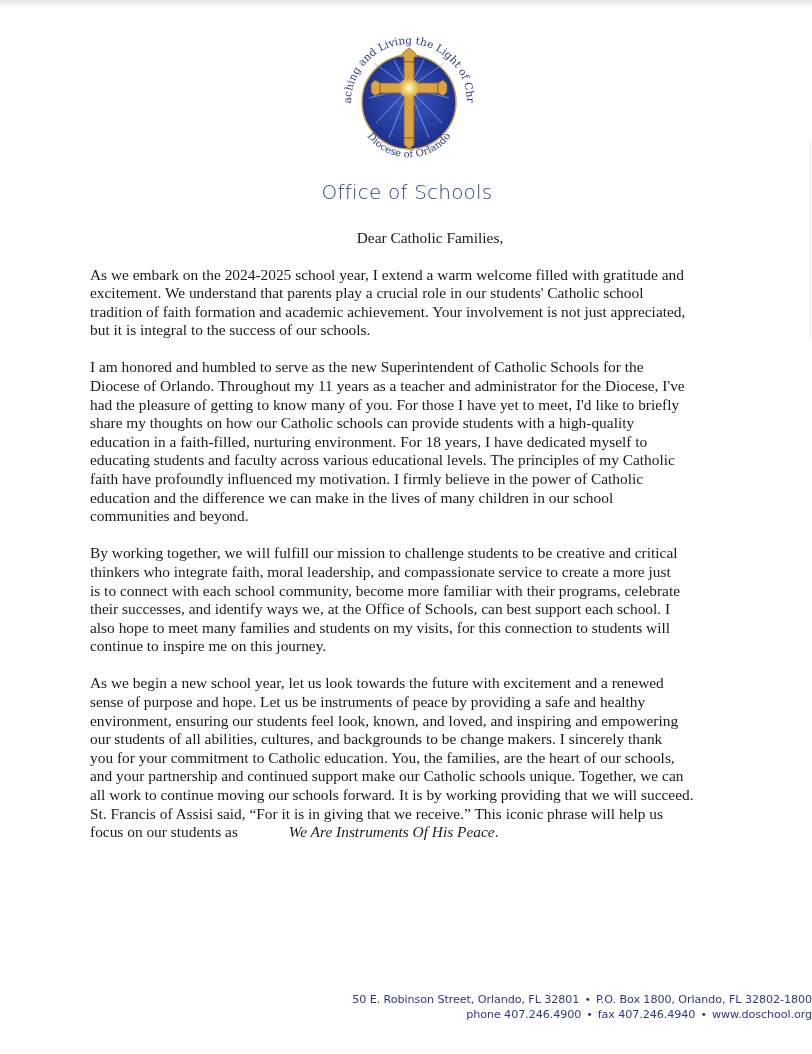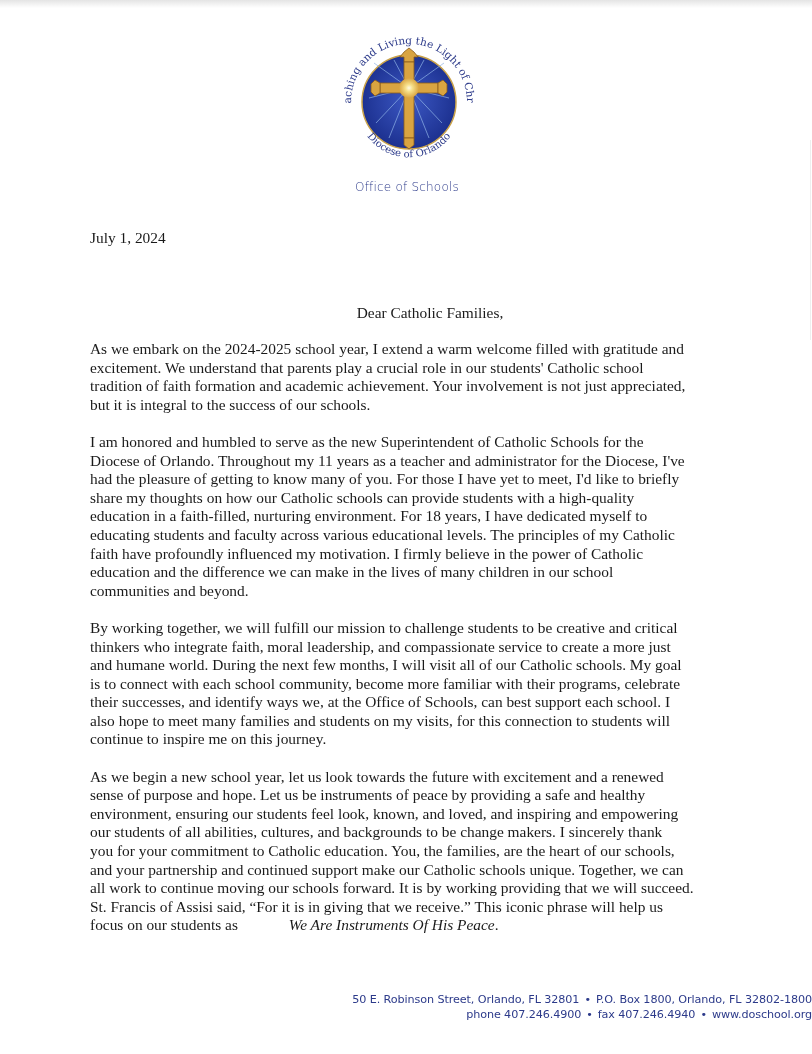--- a/index.html
+++ b/index.html
@@ -12,21 +12,21 @@
       position: absolute; left: 0; top: 0; width: 812px; height: 8px;
       background: linear-gradient(#e4e4e4, #ffffff);
     }
     .letterhead {
       position: absolute; left: 0; top: 18px; width: 812px;
       display: flex; flex-direction: column; align-items: center;
     }
     .seal { width: 150px; height: 160px; margin-left: 6px; }
     .office-name {
       font-family: "DejaVu Sans", sans-serif; font-weight: 300;
-      color: #2c3a8a; font-size: 12px; letter-spacing: 0.2px;
+      color: #2c3a8a; font-size: 20px; letter-spacing: 0.2px;
       margin-top: 2px; margin-left: 2px;
     }
     .letter {
       position: absolute; left: 90px; top: 229px; width: 680px;
       font-size: 15.4px; line-height: 18.6px;
     }
     .letter p { margin: 0; }
     .date { margin-bottom: 56px !important; }
     .salutation { margin-bottom: 18px !important; text-align: center; }
     .para { margin-bottom: 18.5px !important; }
@@ -93,21 +93,20 @@
       <textPath href="#arcTop" startOffset="50%" text-anchor="middle">Teaching and Living the Light of Christ</textPath>
     </text>
     <text font-family="DejaVu Serif, serif" font-size="10" fill="#2c3a8a">
       <textPath href="#arcBot" startOffset="50%" text-anchor="middle">Diocese of Orlando</textPath>
     </text>
   </svg>
   <div class="office-name">Office of Schools</div>
 </header>
 
 <main class="letter">
-  <p class="date">July 1, 2024</p>
   <p class="salutation">Dear Catholic Families,</p>
 
   <p class="para">
     <span class="line">As we embark on the 2024-2025 school year, I extend a warm welcome filled with gratitude and</span>
     <span class="line">excitement. We understand that parents play a crucial role in our students' Catholic school</span>
     <span class="line">tradition of faith formation and academic achievement. Your involvement is not just appreciated,</span>
     <span class="line">but it is integral to the success of our schools.</span>
   </p>
 
   <p class="para">
@@ -118,21 +117,20 @@
     <span class="line">education in a faith-filled, nurturing environment.  For 18 years, I have dedicated myself to</span>
     <span class="line">educating students and faculty across various educational levels. The principles of my Catholic</span>
     <span class="line">faith have profoundly influenced my motivation. I firmly believe in the power of Catholic</span>
     <span class="line">education and the difference we can make in the lives of many children in our school</span>
     <span class="line">communities and beyond.</span>
   </p>
 
   <p class="para">
     <span class="line">By working together, we will fulfill our mission to challenge students to be creative and critical</span>
     <span class="line">thinkers who integrate faith, moral leadership, and compassionate service to create a more just</span>
-    <span class="line">and humane world. During the next few months, I will visit all of our Catholic schools. My goal</span>
     <span class="line">is to connect with each school community, become more familiar with their programs, celebrate</span>
     <span class="line">their successes, and identify ways we, at the Office of Schools, can best support each school. I</span>
     <span class="line">also hope to meet many families and students on my visits, for this connection to students will</span>
     <span class="line">continue to inspire me on this journey.</span>
   </p>
 
   <p class="para">
     <span class="line">As we begin a new school year, let us look towards the future with excitement and a renewed</span>
     <span class="line">sense of purpose and hope. Let us be instruments of peace by providing a safe and healthy</span>
     <span class="line">environment, ensuring our students feel look, known, and loved, and inspiring and empowering</span>

